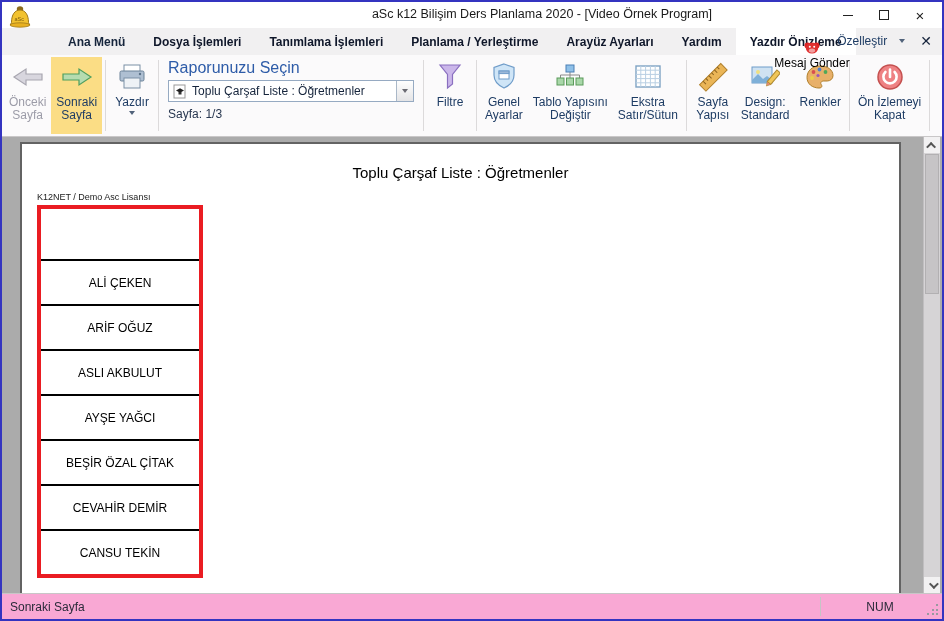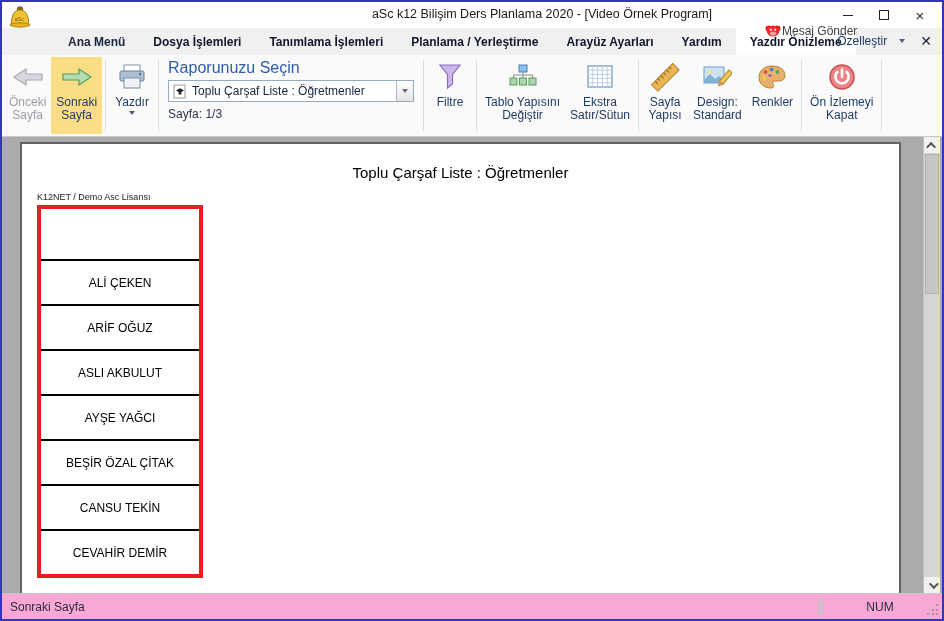--- a/index.html
+++ b/index.html
@@ -14,21 +14,21 @@
   .win-btn { width:36px; height:26px; display:flex; align-items:center; justify-content:center; cursor:default; }
   .glyph-min { width:10px; height:0; border-bottom:1.5px solid #222; }
   .glyph-max { width:10px; height:10px; border:1.5px solid #222; }
   .glyph-close { font-size:15px; color:#222; line-height:1; }
 
   
   .tabrow { height:27px; background:#f1f0f1; display:flex; align-items:stretch; padding-left:52px; flex:0 0 auto; }
   .tab { display:flex; align-items:center; padding:0 14px; font-size:12px; color:#0f172a; white-space:nowrap; cursor:default;font-weight:bold; }
   .tab.bold { font-weight:bold; color:#16253c; }
   .tab.active { background:#fff; }
-  .mesaj { position:absolute; top:21px; right:82px; width:96px; display:flex; flex-direction:row; align-items:center; font-size:12px; color:#404040; z-index:6; }
+  .mesaj { position:absolute; top:38px; right:82px; width:96px; display:flex; flex-direction:column; align-items:center; font-size:12px; color:#000000; z-index:6; }
   .ozellestir { position:absolute; top:31px; right:10px; display:flex; align-items:center; gap:12px; font-size:12px; color:#1e3c64; z-index:6; }
   .caret { width:0; height:0; border-left:3.5px solid transparent; border-right:3.5px solid transparent; border-top:4px solid #51627a; display:inline-block; }
   .oz-close { font-weight:bold; font-size:14px; color:#15233b; margin-left:3px; }
 
   
   .ribbon { height:82px; background:#fbfafb; border-bottom:1px solid #c9c7c8; display:flex; align-items:stretch; padding:1px 2px; flex:0 0 auto; }
   .rbtn { display:flex; flex-direction:column; align-items:center; padding:2px 5px 1px; margin:1px 0; font-size:12px; color:#1e3c64; text-align:center; line-height:1.12; min-width:46px; cursor:default; }
   .rbtn .ric { height:36px; display:flex; align-items:center; justify-content:center; margin-bottom:1px; }
   .rbtn.sel { background:#fbdd85; }
   .rbtn.disabled { color:#9c9ca8; }
@@ -196,20 +196,31 @@
       <span class="ric">
         <svg width="26" height="30" viewBox="0 0 26 30">
             <path d="M3 3h20l-7.5 9.5V22l-5 4V12.5z" fill="#cbb7ea" stroke="#8a6fc0" stroke-width="1.2"></path>
           </svg>
       </span>
       <span>Filtre</span>
     </div>
 
     <div class="vsep"></div>
 
+    <div class="rbtn">
+      <span class="ric">
+        <svg width="28" height="30" viewBox="0 0 28 30">
+          <path d="M14 2l10 3.5V13c0 6.5-4.5 10.5-10 13C8.5 23.5 4 19.5 4 13V5.5z" fill="#cfe5f7" stroke="#6f9cc9" stroke-width="1.2"></path>
+          <rect x="9" y="9" width="10" height="8" fill="#fff" stroke="#6f9cc9"></rect>
+          <rect x="9" y="9" width="10" height="2.6" fill="#9cb8d8" stroke="#6f9cc9"></rect>
+        </svg>
+      </span>
+      <span>Genel</span>
+      <span>Ayarlar</span>
+    </div>
 
     <div class="rbtn">
       <span class="ric">
         <svg width="30" height="28" viewBox="0 0 30 28">
           <path d="M15 9v3M5.5 15v-3h19v3M15 12v3" stroke="#8a8a8a" fill="none"></path>
           <rect x="11" y="2" width="8" height="7" fill="#8fc0e8" stroke="#4a7fb5"></rect>
           <rect x="2" y="15" width="7" height="7" fill="#a9d7a9" stroke="#5a9a5a"></rect>
           <rect x="11.5" y="15" width="7" height="7" fill="#a9d7a9" stroke="#5a9a5a"></rect>
           <rect x="21" y="15" width="7" height="7" fill="#a9d7a9" stroke="#5a9a5a"></rect>
         </svg>
@@ -296,22 +307,22 @@
     <div class="page">
       <div class="page-title">Toplu Çarşaf Liste : Öğretmenler</div>
       <div class="license">K12NET / Demo Asc Lisansı</div>
       <div class="nametable">
         <div class="cell empty"></div>
         <div class="cell">ALİ ÇEKEN</div>
         <div class="cell">ARİF OĞUZ</div>
         <div class="cell">ASLI AKBULUT</div>
         <div class="cell">AYŞE YAĞCI</div>
         <div class="cell">BEŞİR ÖZAL ÇİTAK</div>
+        <div class="cell">CEVAHİR DEMİR</div>
         <div class="cell">CANSU TEKİN</div>
-        <div class="cell">CEVAHİR DEMİR</div>
       </div>
     </div>
     <div class="vscroll">
       <div class="scroll-btn up">
           <span class="chv up"></span>
         </div>
       <div class="thumb"></div>
       <div class="scroll-btn down">
           <span class="chv down"></span>
         </div>

